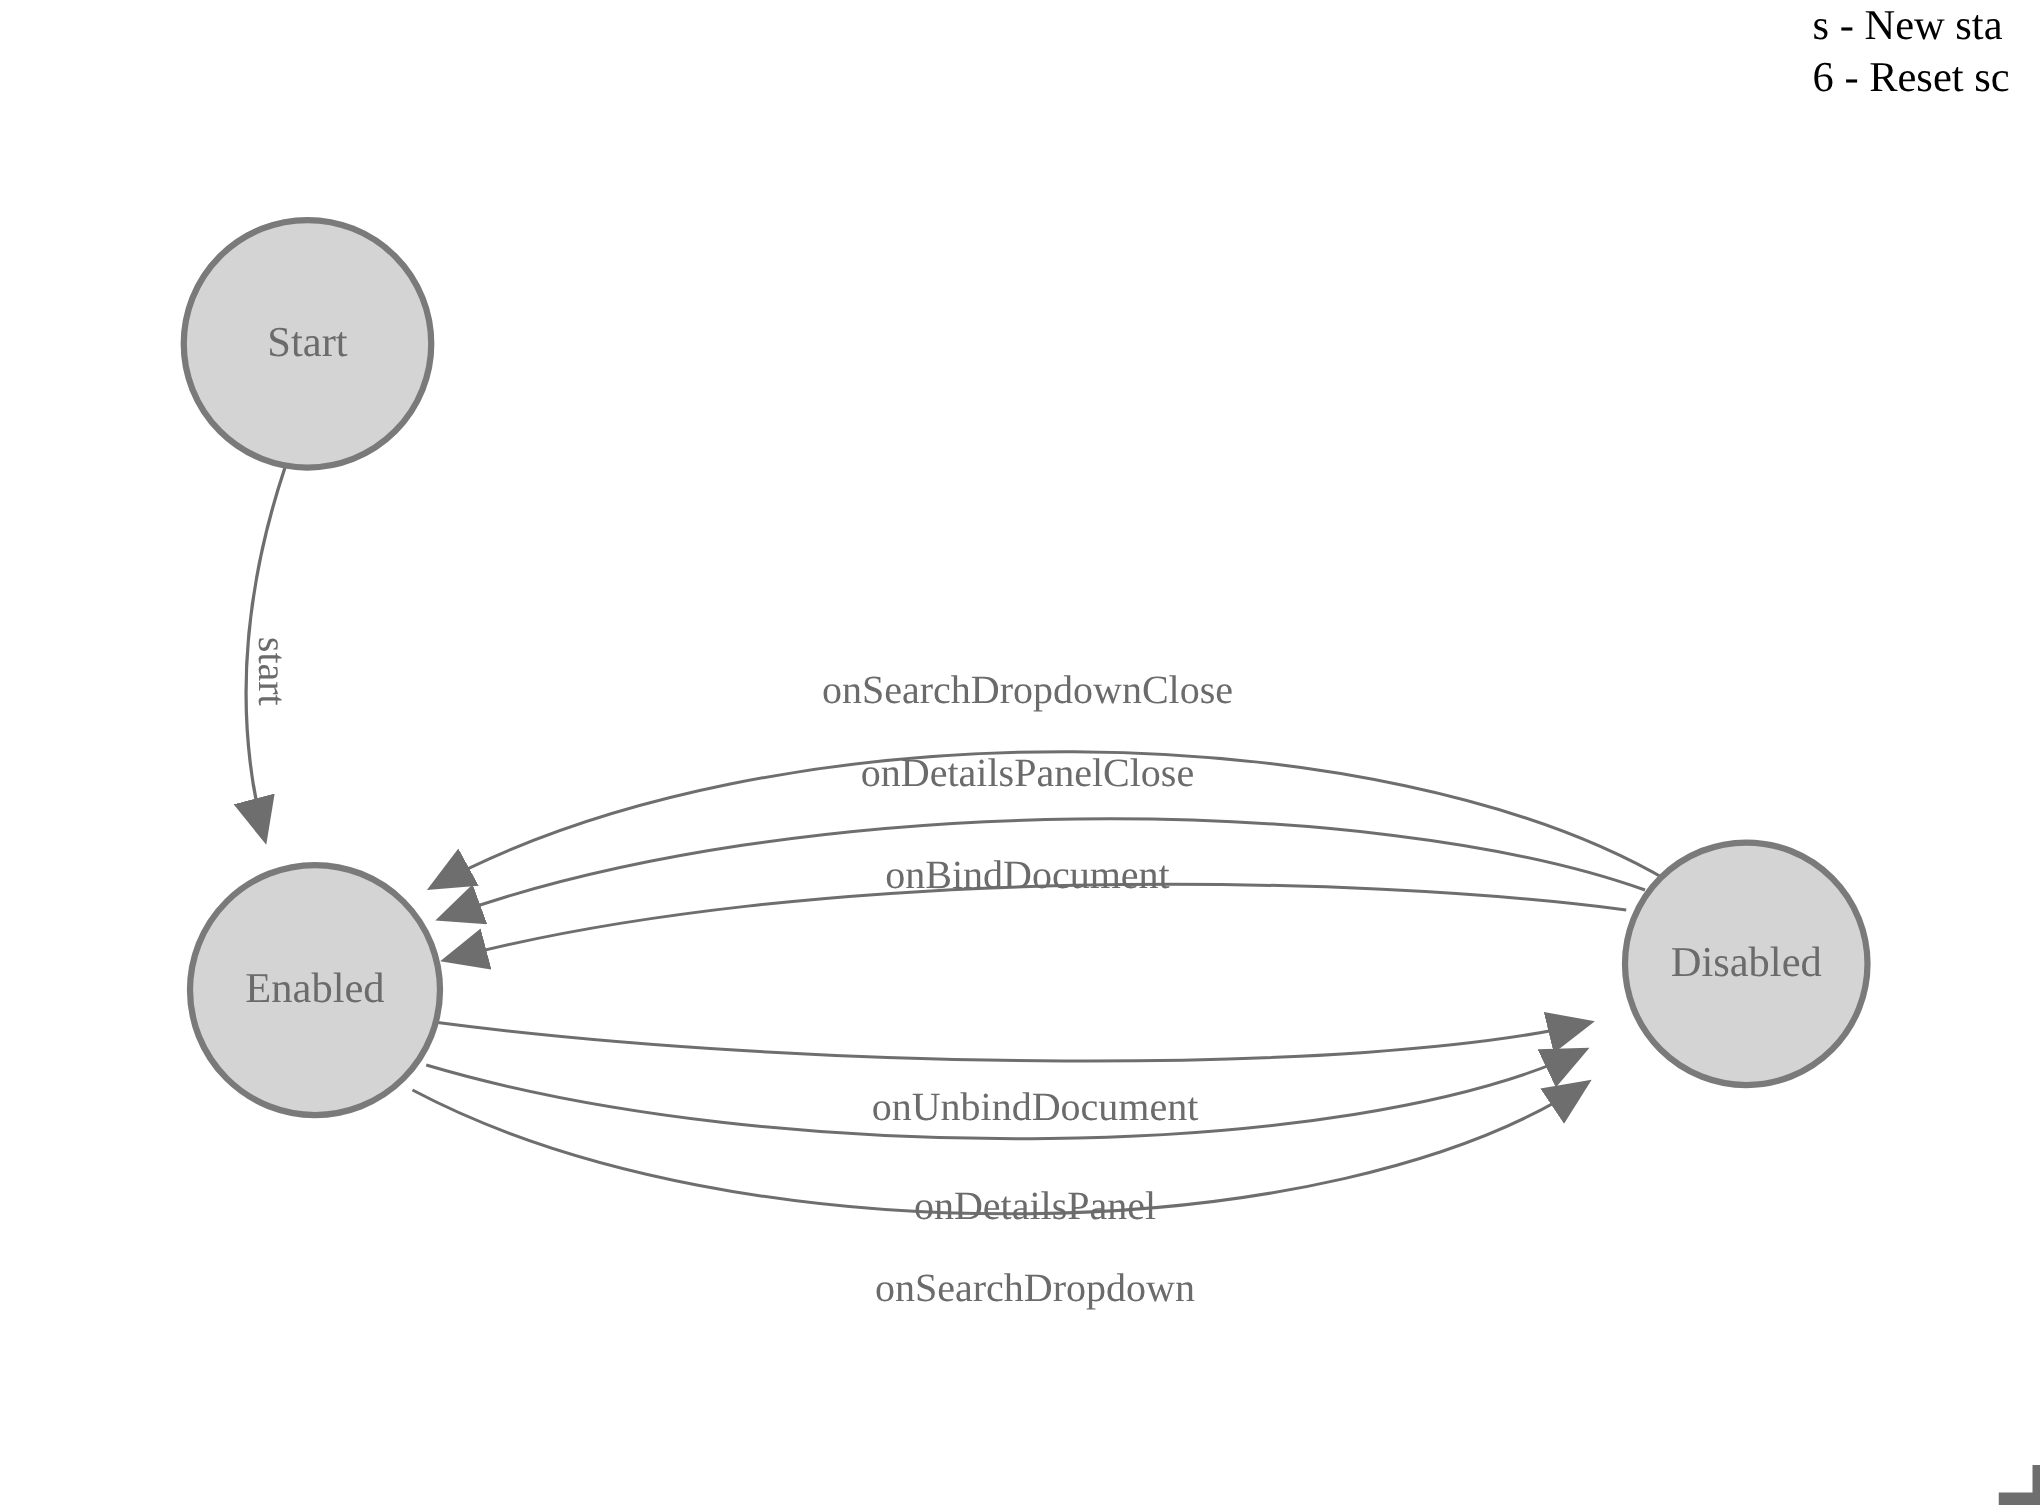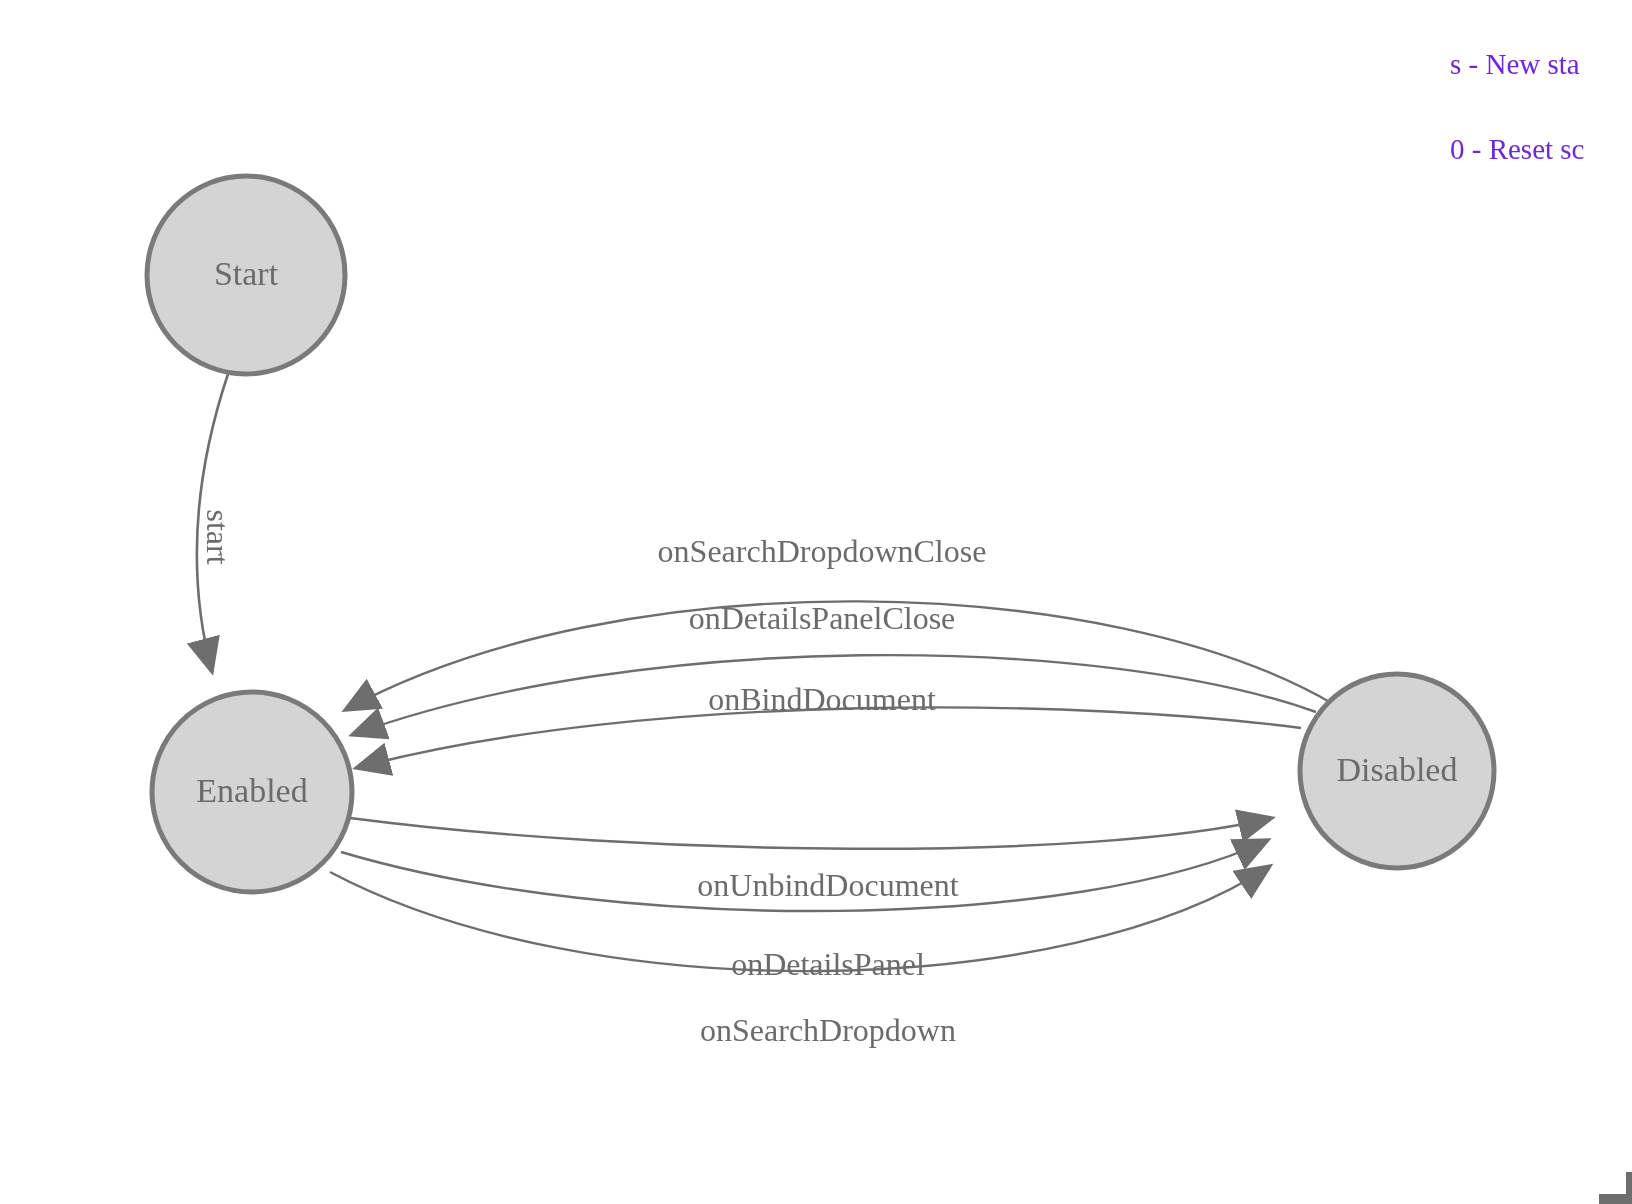--- a/index.html
+++ b/index.html
@@ -24,26 +24,25 @@
   .help-overlay {
     position: absolute;
     right: 0px;
     top: 0px;
     width: 210px;
     overflow: hidden;
     pointer-events: none;
   }
   .help-line {
     font-family: "Liberation Serif", "DejaVu Serif", serif;
-    font-size: 29px;
+    font-size: 34px;
     line-height: 42px;
-    color: #6d28d9;
+    color: #000000;
     white-space: nowrap;
     text-indent: 28px;
-    margin-top: 43px;
   }
   .node-label {
     font-family: "Liberation Serif", "DejaVu Serif", serif;
     fill: #6b6b6b;
   }
   .edge-label {
     font-family: "Liberation Serif", "DejaVu Serif", serif;
     fill: #6b6b6b;
     font-size: 32px;
   }
@@ -121,17 +120,17 @@
   </g>
 
   <g>
     <circle cx="1397" cy="771" r="97" fill="#d4d4d4" stroke="#7a7a7a" stroke-width="5"></circle>
     <text class="node-label" x="1397" y="773" text-anchor="middle" dominant-baseline="middle" font-size="34">Disabled</text>
   </g>
 </svg>
 
 <div class="help-overlay">
   <div class="help-line">s - New sta</div>
-  <div class="help-line">0 - Reset sc</div>
+  <div class="help-line">6 - Reset sc</div>
 </div>
 
 <div class="scroll-h"></div>
 <div class="scroll-v"></div>
 
 </body></html>

